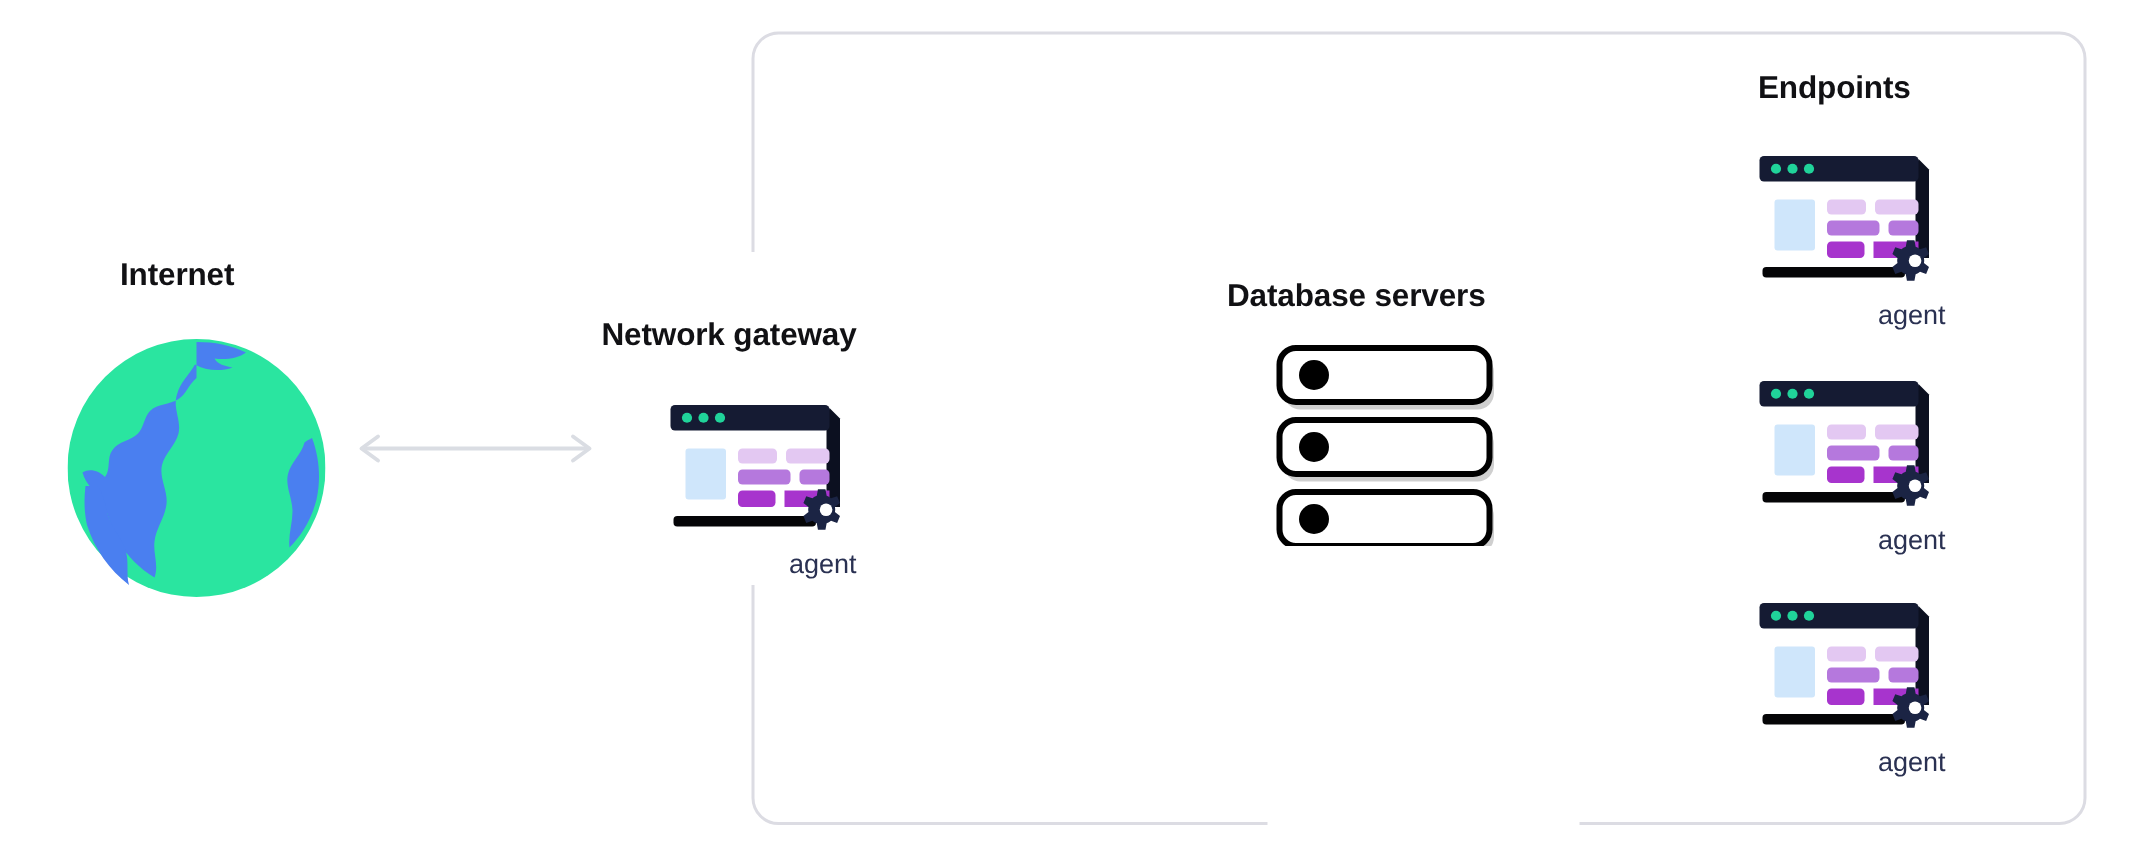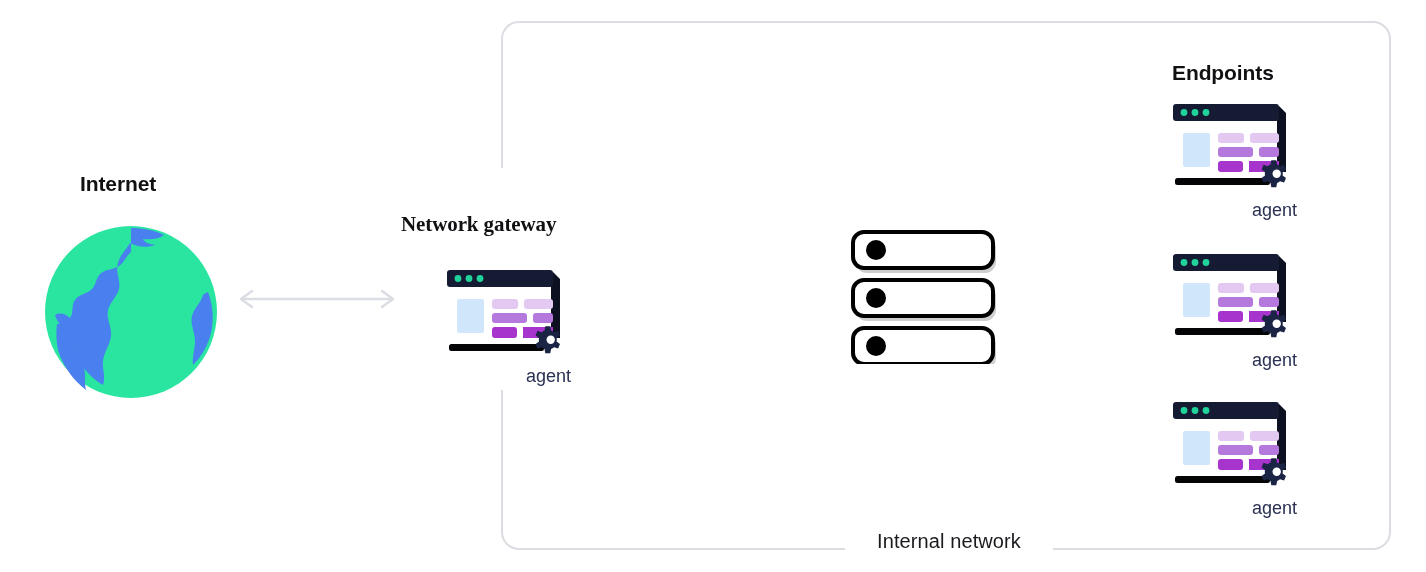--- a/index.html
+++ b/index.html
@@ -65,23 +65,23 @@
   
   .heading {
     position: absolute;
     font-weight: bold;
     font-size: 21px;
     color: #111114;
     letter-spacing: -0.1px;
     white-space: nowrap;
   }
   .h-internet       { left: 80px;  top: 172px; }
-  .h-gateway        { left: 401px; top: 212px; font-family: Liberation Serif, serif; }
+  .h-gateway        { left: 401px; top: 212px; }
   .h-database       { left: 818px; top: 186px; }
-  .h-endpoints      { left: 1172px; top: 61px; }
+  .h-endpoints      { left: 1172px; top: 47px; }
 
   
   .globe {
     position: absolute;
     left: 45px;
     top: 226px;
     width: 172px;
     height: 172px;
   }
 
@@ -130,21 +130,20 @@
   }
 </style>
 </head>
 <body>
 
 <div class="stage">
 
   <div class="internal-network"></div>
   <div class="border-mask mask-left"></div>
   <div class="border-mask mask-bottom"></div>
-  <div class="internal-label">Internal network</div>
 
   <div class="heading h-internet">Internet</div>
 
   <div class="globe">
     <svg viewBox="0 0 172 172" width="172" height="172" aria-hidden="true">
       <circle cx="86" cy="86" r="86" fill="#2ae5a0"></circle>
       <g fill="#4a7ff0">
         <path d="M86 2c12 0 23 2 33 7 -5 4 -14 5 -21 4 2 4 7 5 12 6 -8 3 -18 2 -25 -2 -4 7 -10 12 -12 20 -3 9 3 17 1 26 -2 8 -9 13 -11 21 -2 9 4 17 3 26 -1 9 -7 16 -8 25 -1 8 3 16 0 24 -10 -6 -18 -14 -24 -24 -5 -8 -6 -18 -11 -26 -4 -7 -11 -12 -13 -20 5 -3 11 -1 15 3 4 -5 1 -13 5 -18 4 -6 12 -6 17 -11 4 -4 4 -11 8 -15 5 -5 13 -4 19 -8 5 -3 7 -10 12 -14 Z"></path>
         <path d="M20 98c5 6 5 15 8 22 3 8 9 14 11 22 2 7 0 15 2 22 -13 -10 -23 -24 -28 -40 -2 -9 -2 -18 -1 -26 Z"></path>
         <path d="M163 66c5 13 6 28 3 41 -3 12 -9 23 -18 32 -1 -8 2 -16 2 -24 0 -9 -5 -17 -3 -25 2 -8 9 -13 11 -21 1 -1 3 -2 5 -3 Z"></path>
@@ -188,20 +187,21 @@
 
         <g transform="translate(98,62)">
           <path d="M15 6.2 l4.1 -1.4 1.9 4.6 -3.4 2.6 a7.4 7.4 0 0 1 0 3.4 l3.4 2.6 -1.9 4.6 -4.1 -1.4 a8.2 8.2 0 0 1 -2.9 1.7 l-0.8 4.3 -5 0 -0.8 -4.3 a8.2 8.2 0 0 1 -2.9 -1.7 l-4.1 1.4 -1.9 -4.6 3.4 -2.6 a7.4 7.4 0 0 1 0 -3.4 l-3.4 -2.6 1.9 -4.6 4.1 1.4 a8.2 8.2 0 0 1 2.9 -1.7 l0.8 -4.3 5 0 0.8 4.3 a8.2 8.2 0 0 1 2.9 1.7 Z" fill="#1b2444"></path>
           <circle cx="11.7" cy="13.8" r="4.2" fill="#ffffff"></circle>
         </g>
       </svg>
     </div>
     <div class="agent-label">agent</div>
   </div>
 
+  <div class="heading h-database">Database servers</div>
 
   <div class="servers">
     <svg viewBox="0 0 148 136" width="148" height="136" aria-hidden="true">
       <g>
         <rect x="6" y="9" width="140" height="36" rx="11" fill="#cfcfcf"></rect>
         <rect x="3" y="4" width="140" height="36" rx="11" fill="#ffffff" stroke="#000000" stroke-width="4"></rect>
         <circle cx="26" cy="22" r="10" fill="#000000"></circle>
       </g>
       <g>
         <rect x="6" y="57" width="140" height="36" rx="11" fill="#cfcfcf"></rect>

